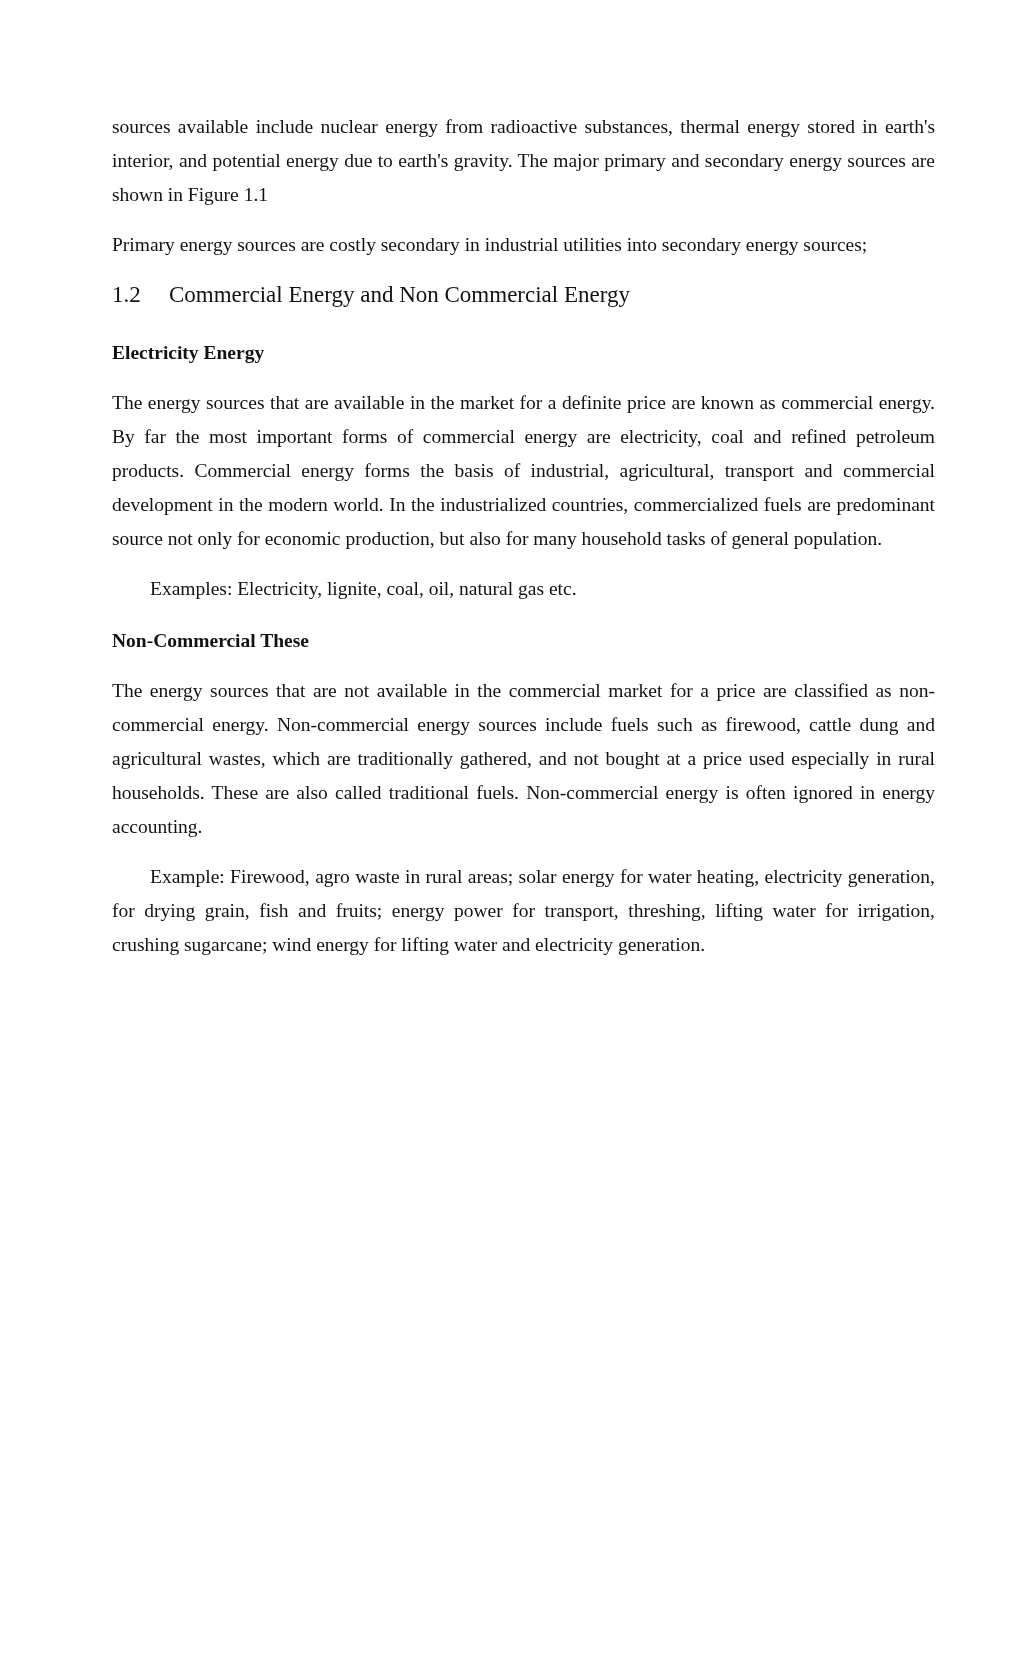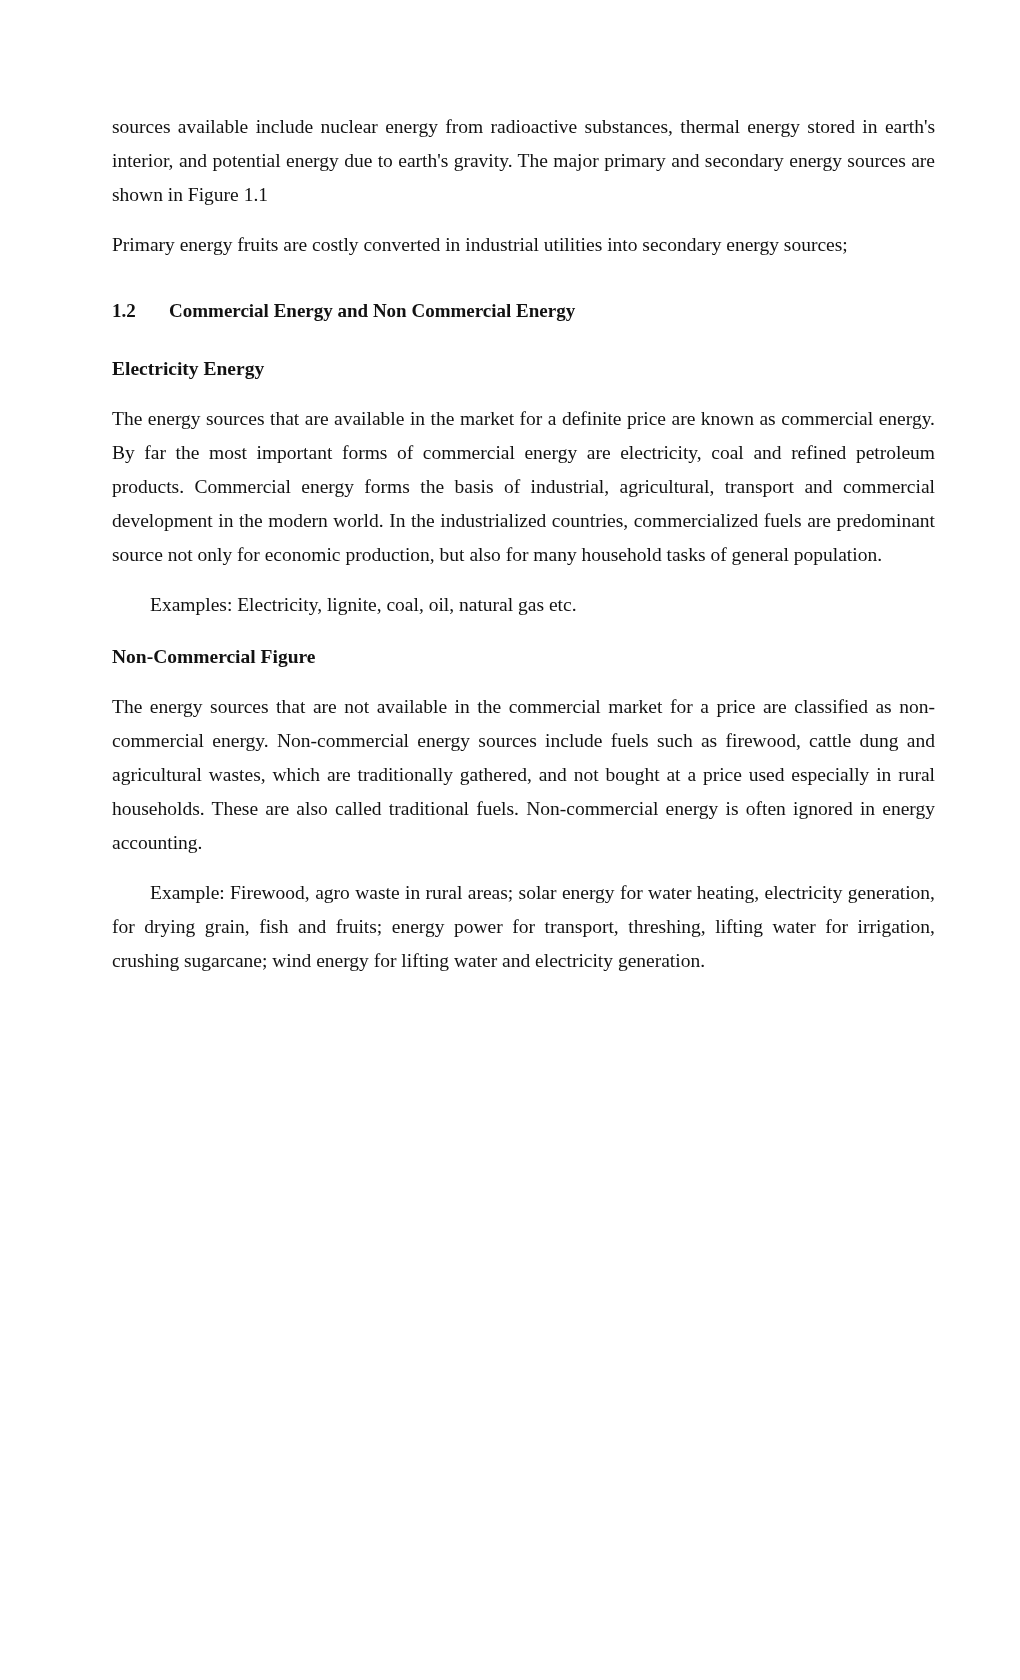--- a/index.html
+++ b/index.html
@@ -25,55 +25,55 @@
     margin: 0 0 16px 0;
   }
   p.single-line {
     text-align: left;
   }
   p.indented {
     text-indent: 38px;
     margin-top: 8px;
   }
   h2.section-heading {
-    font-size: 19px;
+    font-size: 23px;
     line-height: 34px;
-    font-weight: bold;
-    margin: 32px 0 24px 0;
+    font-weight: normal;
+    margin: 16px 0 24px 0;
   }
   h2.section-heading .section-number {
     display: inline-block;
     width: 57px;
   }
   h3.sub-heading {
     font-size: 19.5px;
     line-height: 34px;
     font-weight: bold;
     margin: 18px 0 16px 0;
   }
 </style>
 </head>
 <body>
 
 <div class="page">
 
   <p class="body">sources available include nuclear energy from radioactive substances, thermal energy stored in earth's interior, and potential energy due to earth's gravity. The major primary and secondary energy sources are shown in Figure 1.1</p>
 
-  <p class="body single-line">Primary energy fruits are costly converted in industrial utilities into secondary energy sources;</p>
+  <p class="body single-line">Primary energy sources are costly secondary in industrial utilities into secondary energy sources;</p>
 
 
   <h2 class="section-heading">
     <span class="section-number">1.2</span><span>Commercial Energy and Non Commercial Energy</span>
   </h2>
 
   <h3 class="sub-heading">Electricity Energy</h3>
 
   <p class="body">The energy sources that are available in the market for a definite price are known as commercial energy.  By far the most important forms of commercial energy are electricity, coal and refined petroleum products. Commercial energy forms the basis of industrial, agricultural, transport and commercial development in the modern world. In the industrialized countries, commercialized fuels are predominant source not only for economic production, but also for many household tasks of general population.</p>
 
   <p class="body indented single-line">Examples: Electricity, lignite, coal, oil, natural gas etc.</p>
 
-  <h3 class="sub-heading">Non-Commercial Figure</h3>
+  <h3 class="sub-heading">Non-Commercial These</h3>
 
   <p class="body">The energy sources that are not available in the commercial market for a price are classified as non-commercial energy. Non-commercial energy sources include fuels such as firewood, cattle dung and agricultural wastes, which are traditionally gathered, and not bought at a price used especially in rural households. These are also called traditional fuels. Non-commercial energy is often ignored in energy accounting.</p>
 
   <p class="body indented">Example: Firewood, agro waste in rural areas; solar energy for water heating, electricity generation, for drying grain, fish and fruits; energy power for transport, threshing, lifting water for irrigation, crushing sugarcane; wind energy for lifting water and electricity generation.</p>
 
 </div>
 
 </body></html>

